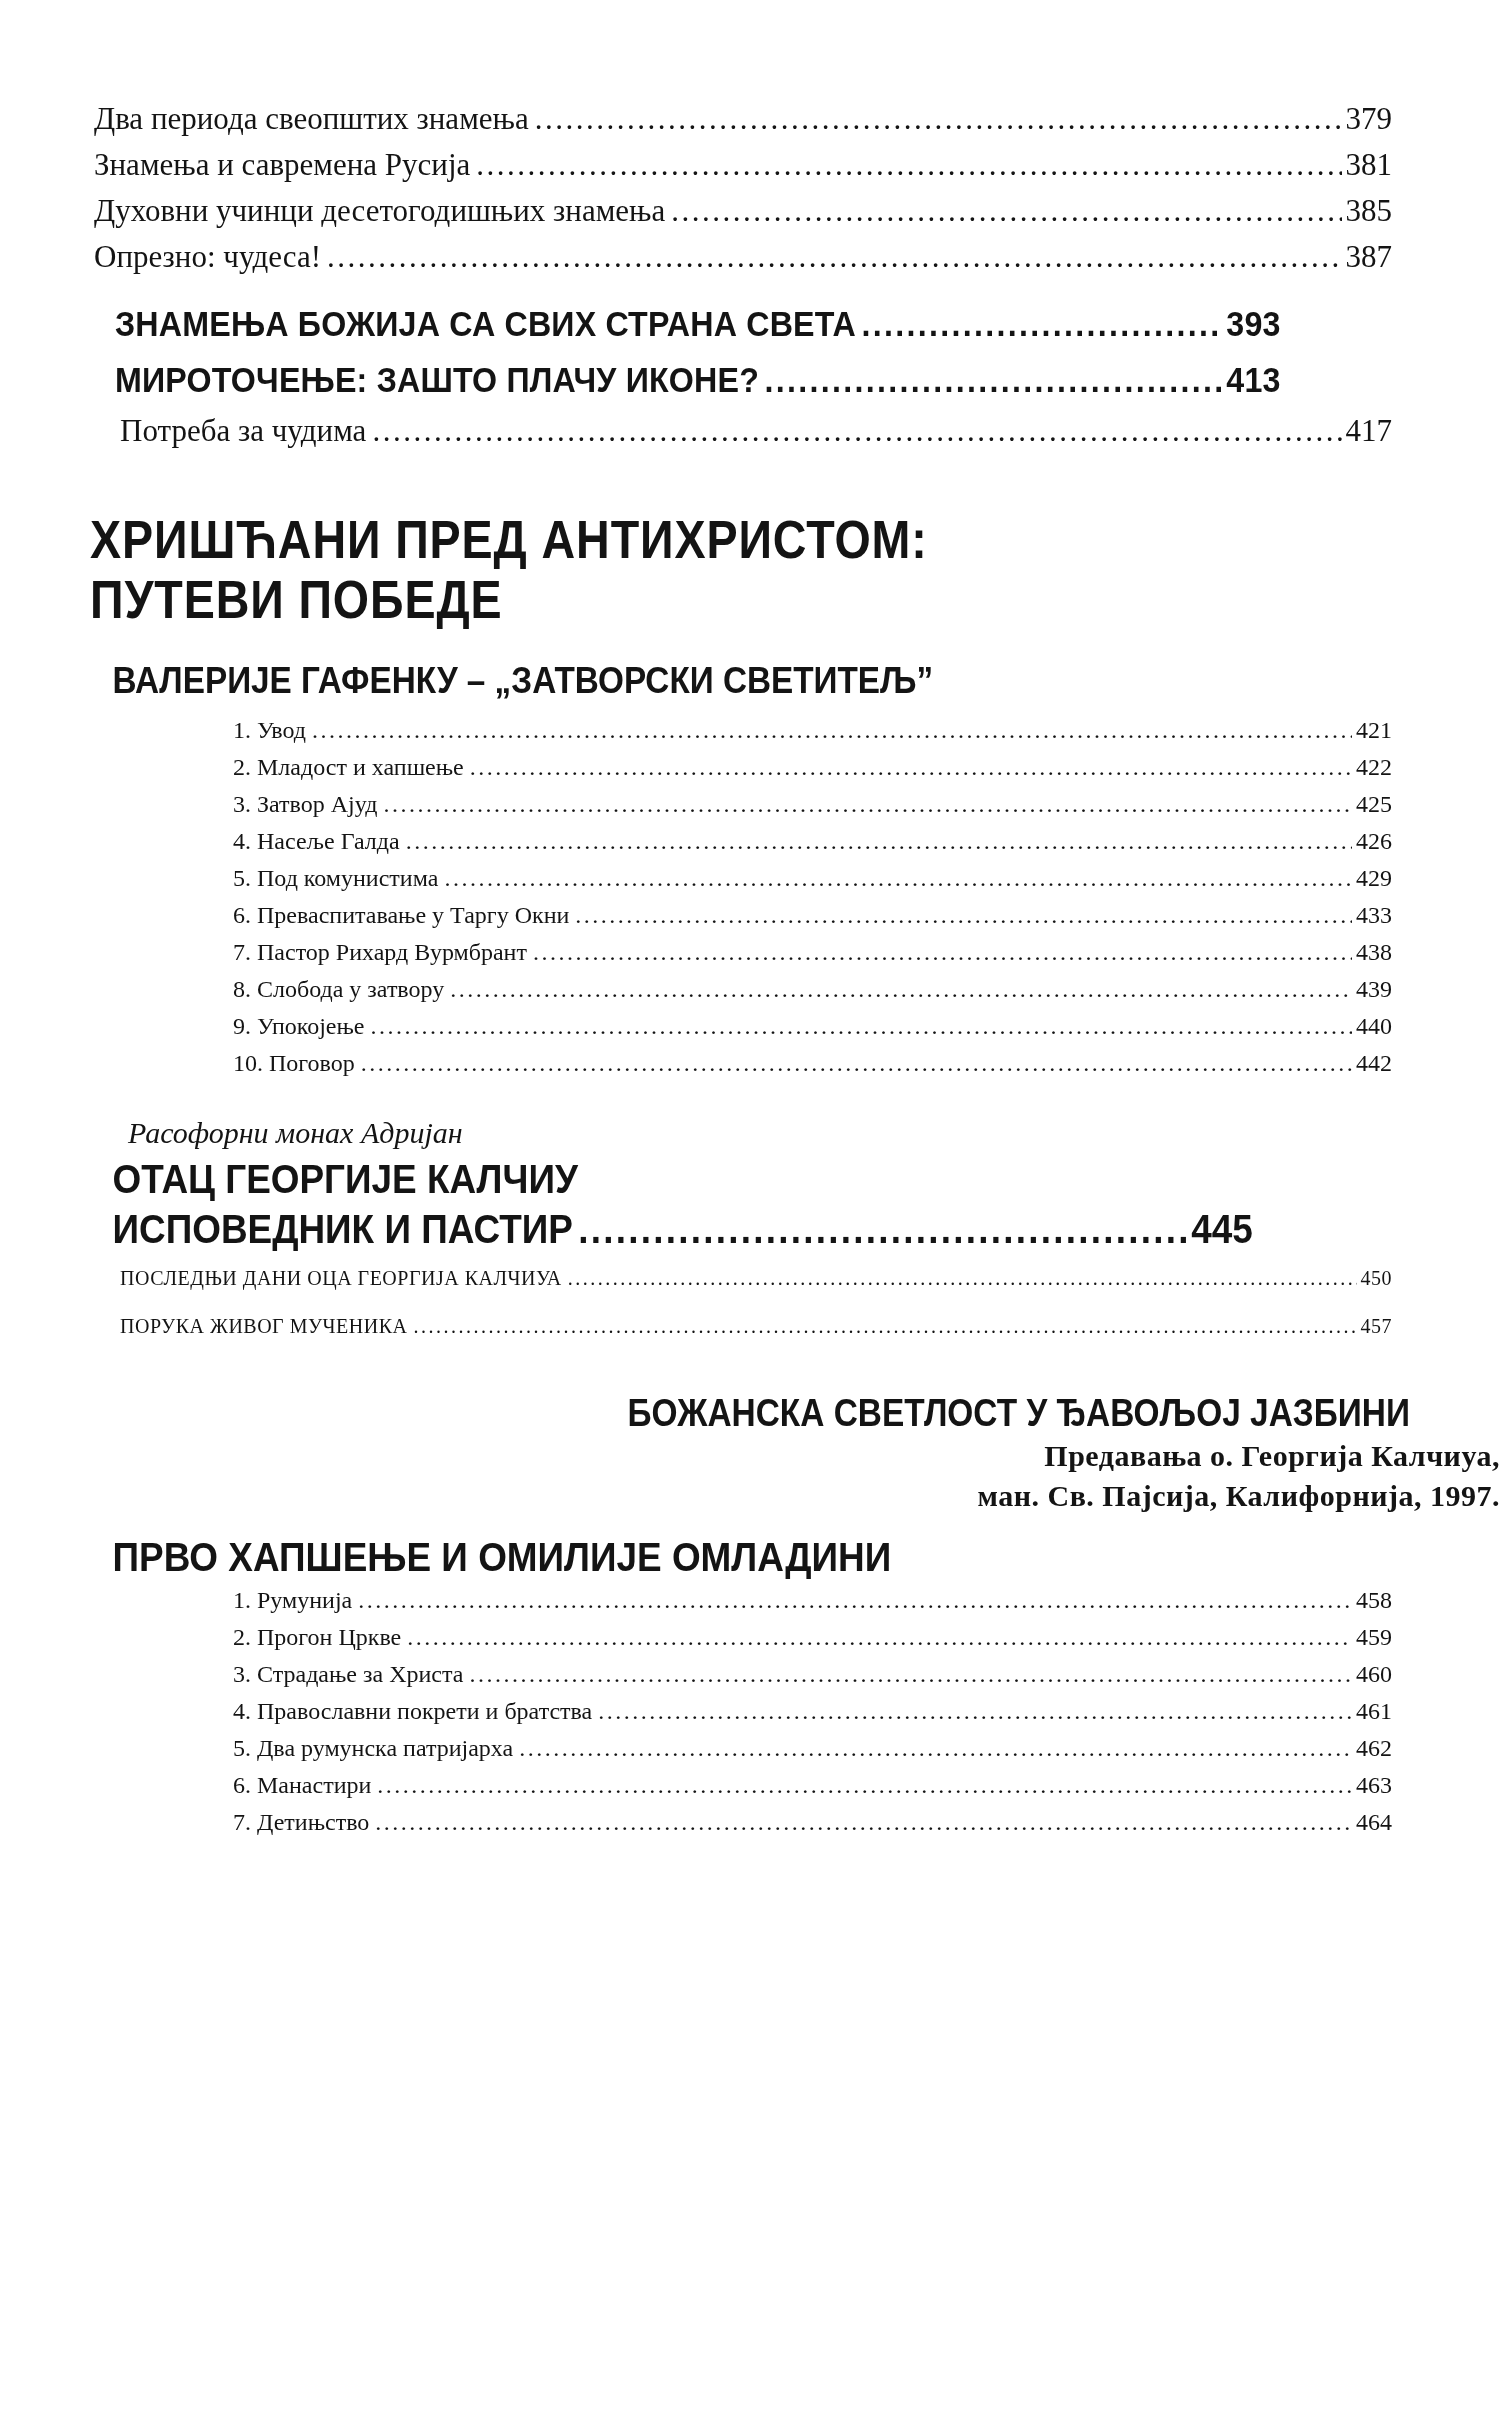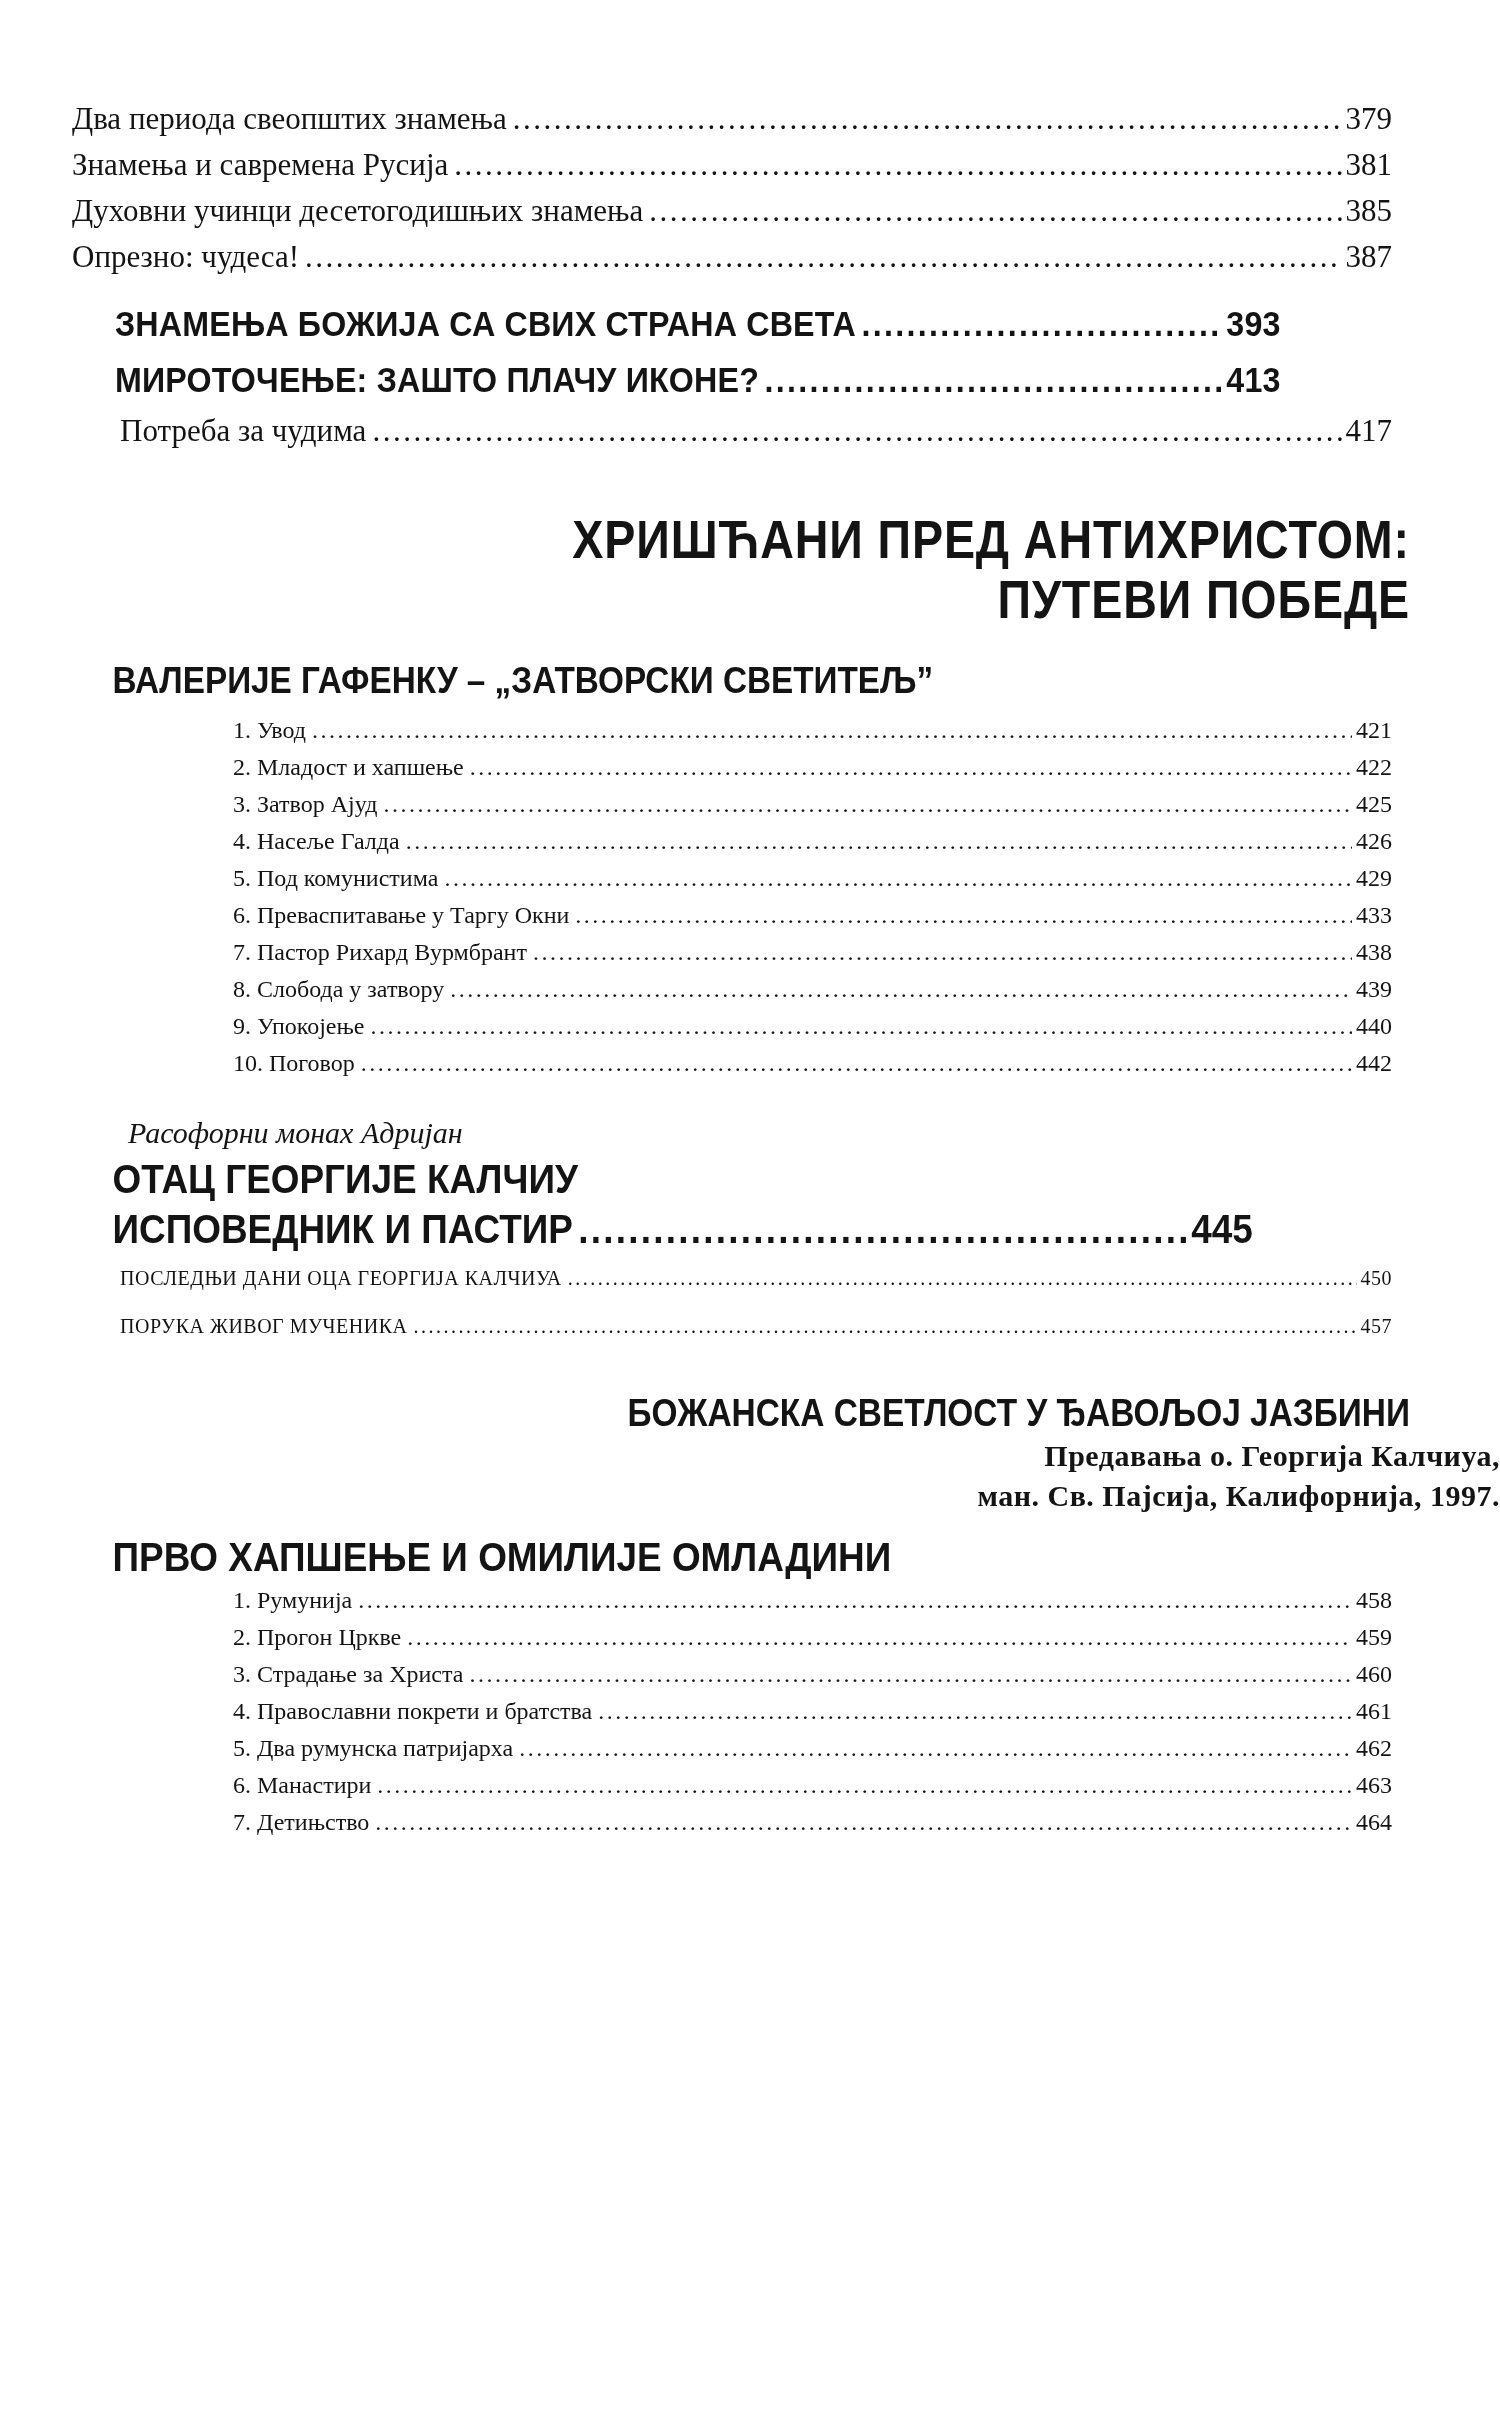--- a/index.html
+++ b/index.html
@@ -49,21 +49,21 @@
     content: "............................................................................................................................................................................";
   }
   .row .pageno {
     flex: 0 0 auto;
     white-space: nowrap;
     text-align: right;
     font-variant-numeric: lining-nums;
   }
 
   
-  .lvl-plain   { padding-left: 72px; }
+  .lvl-plain   { padding-left: 94px; }
   .lvl-bold    { padding-left: 125px; }
   .lvl-num     { padding-left: 233px; }
   .lvl-sub     { padding-left: 120px; }
 
   
   .t-plain {
     font-size: 31px;
     line-height: 46px;
   }
   .t-plain .leader { font-size: 31px; }
@@ -85,21 +85,21 @@
 
   .t-caps-sub {
     font-family: "Liberation Serif", serif;
     font-size: 20px;
     line-height: 48px;
     letter-spacing: 0.5px;
   }
 
   
   .title-block {
-    text-align: right;
+    text-align: left;
     margin-top: 56px;
     margin-bottom: 26px;
   }
   .title-line {
     font-family: "Liberation Sans", sans-serif;
     font-weight: bold;
     font-size: 53px;
     line-height: 60px;
     letter-spacing: 1px;
     transform: scaleX(0.88);

